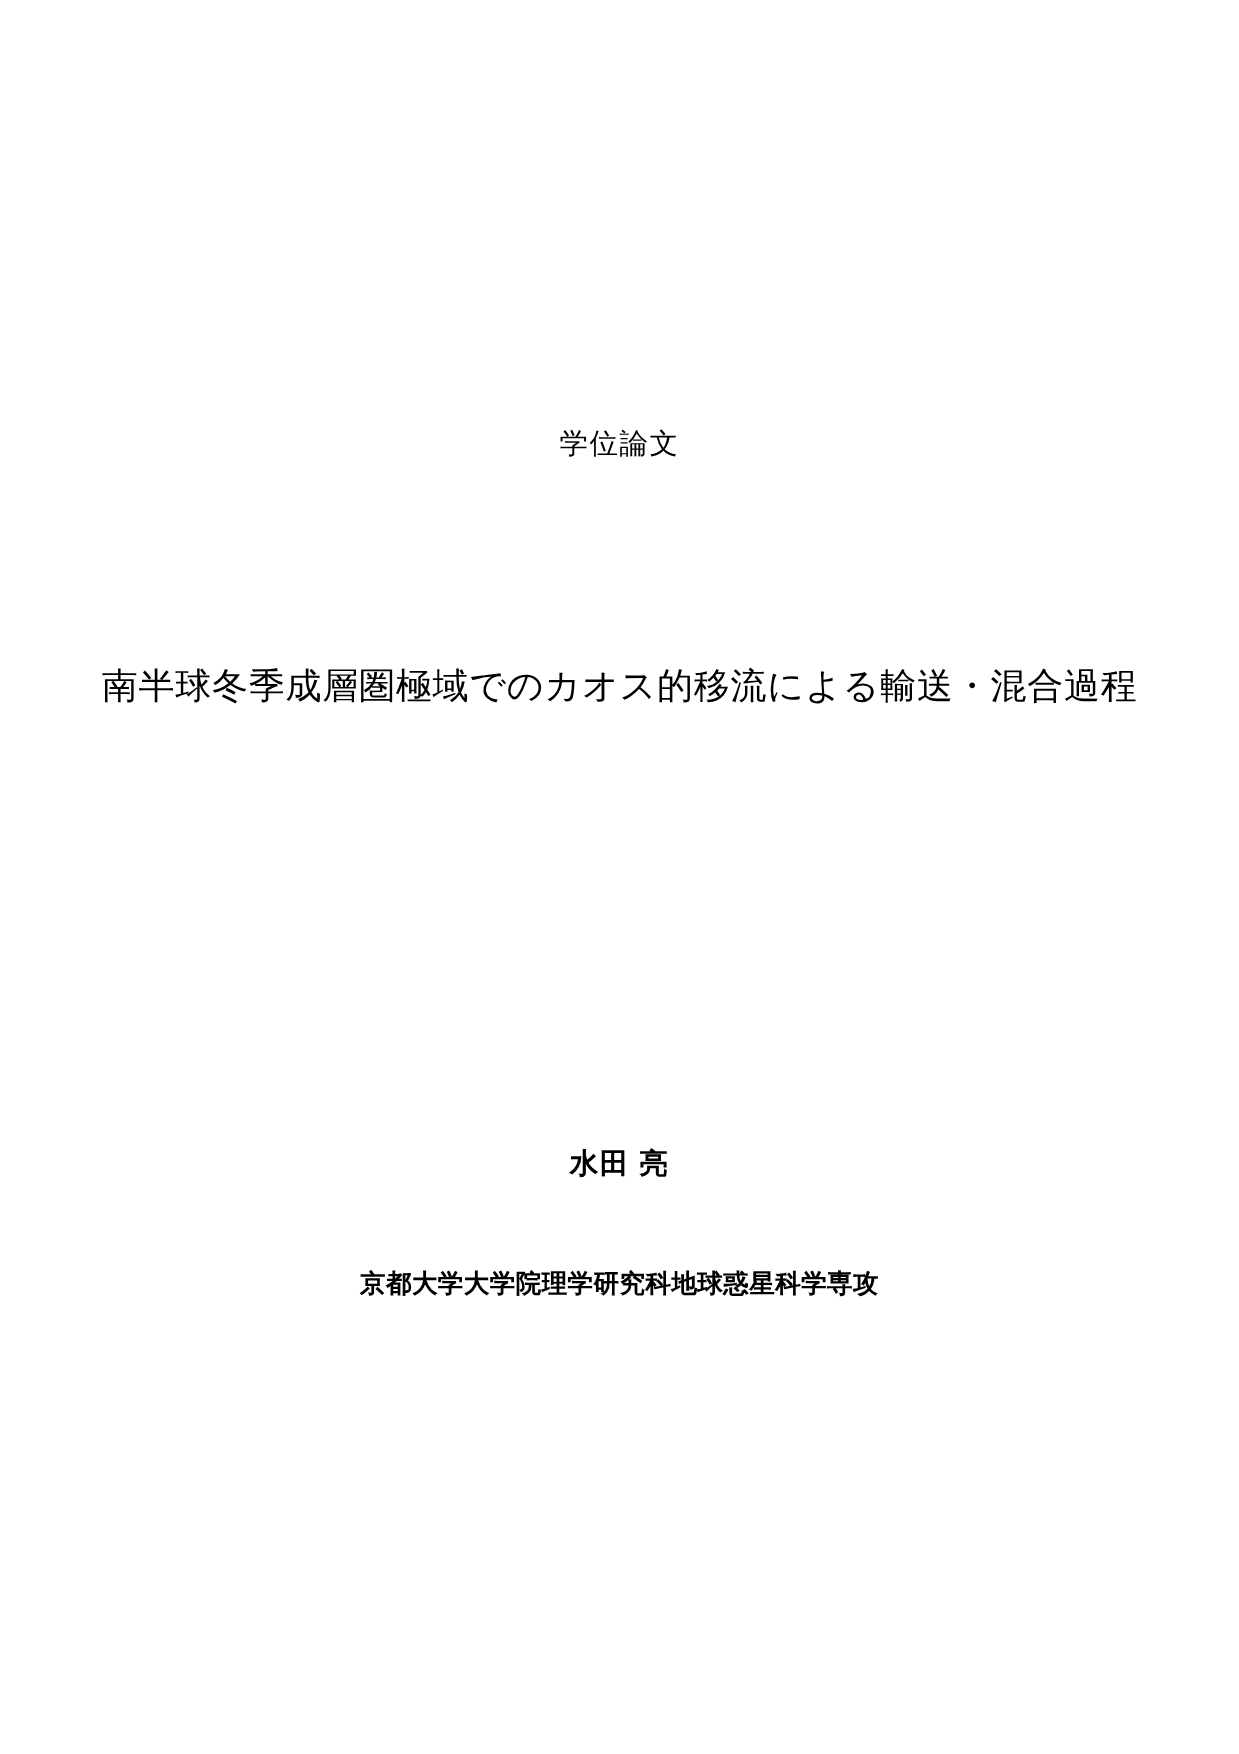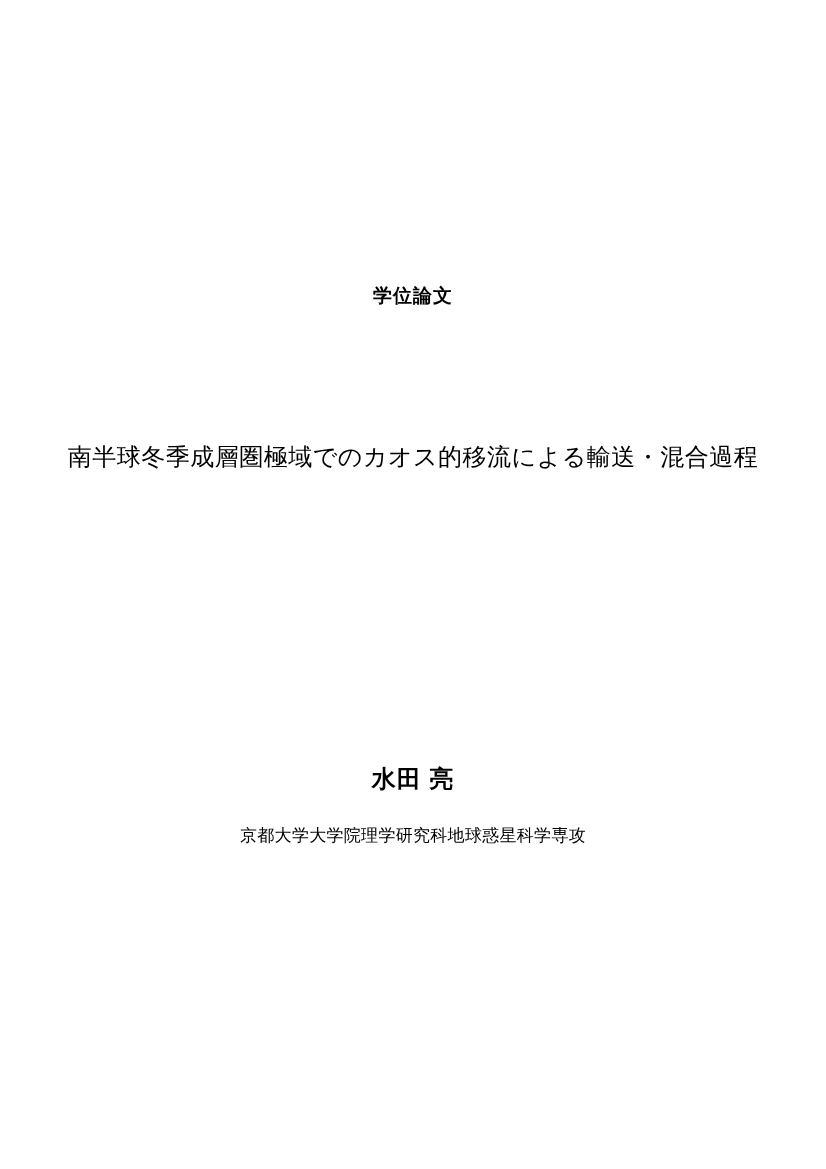--- a/index.html
+++ b/index.html
@@ -23,39 +23,39 @@
   }
   .centered {
     position: absolute;
     left: 0;
     width: 826px;
     text-align: center;
   }
   .doc-type {
     top: 283px;
     font-size: 19px;
-    font-weight: bold;
+    font-weight: normal;
     letter-spacing: 1px;
   }
   .doc-title {
     top: 441px;
     font-size: 24px;
     font-weight: normal;
     letter-spacing: 0.5px;
   }
   .author {
     top: 763px;
-    font-size: 24px;
+    font-size: 19px;
     font-weight: bold;
     letter-spacing: 1px;
   }
   .affiliation {
-    top: 824px;
+    top: 844px;
     font-size: 17px;
-    font-weight: normal;
+    font-weight: bold;
     letter-spacing: 0.3px;
   }
   .date {
     top: 852px;
     font-size: 17px;
     font-weight: bold;
     letter-spacing: 0.3px;
   }
 </style>
 </head>

